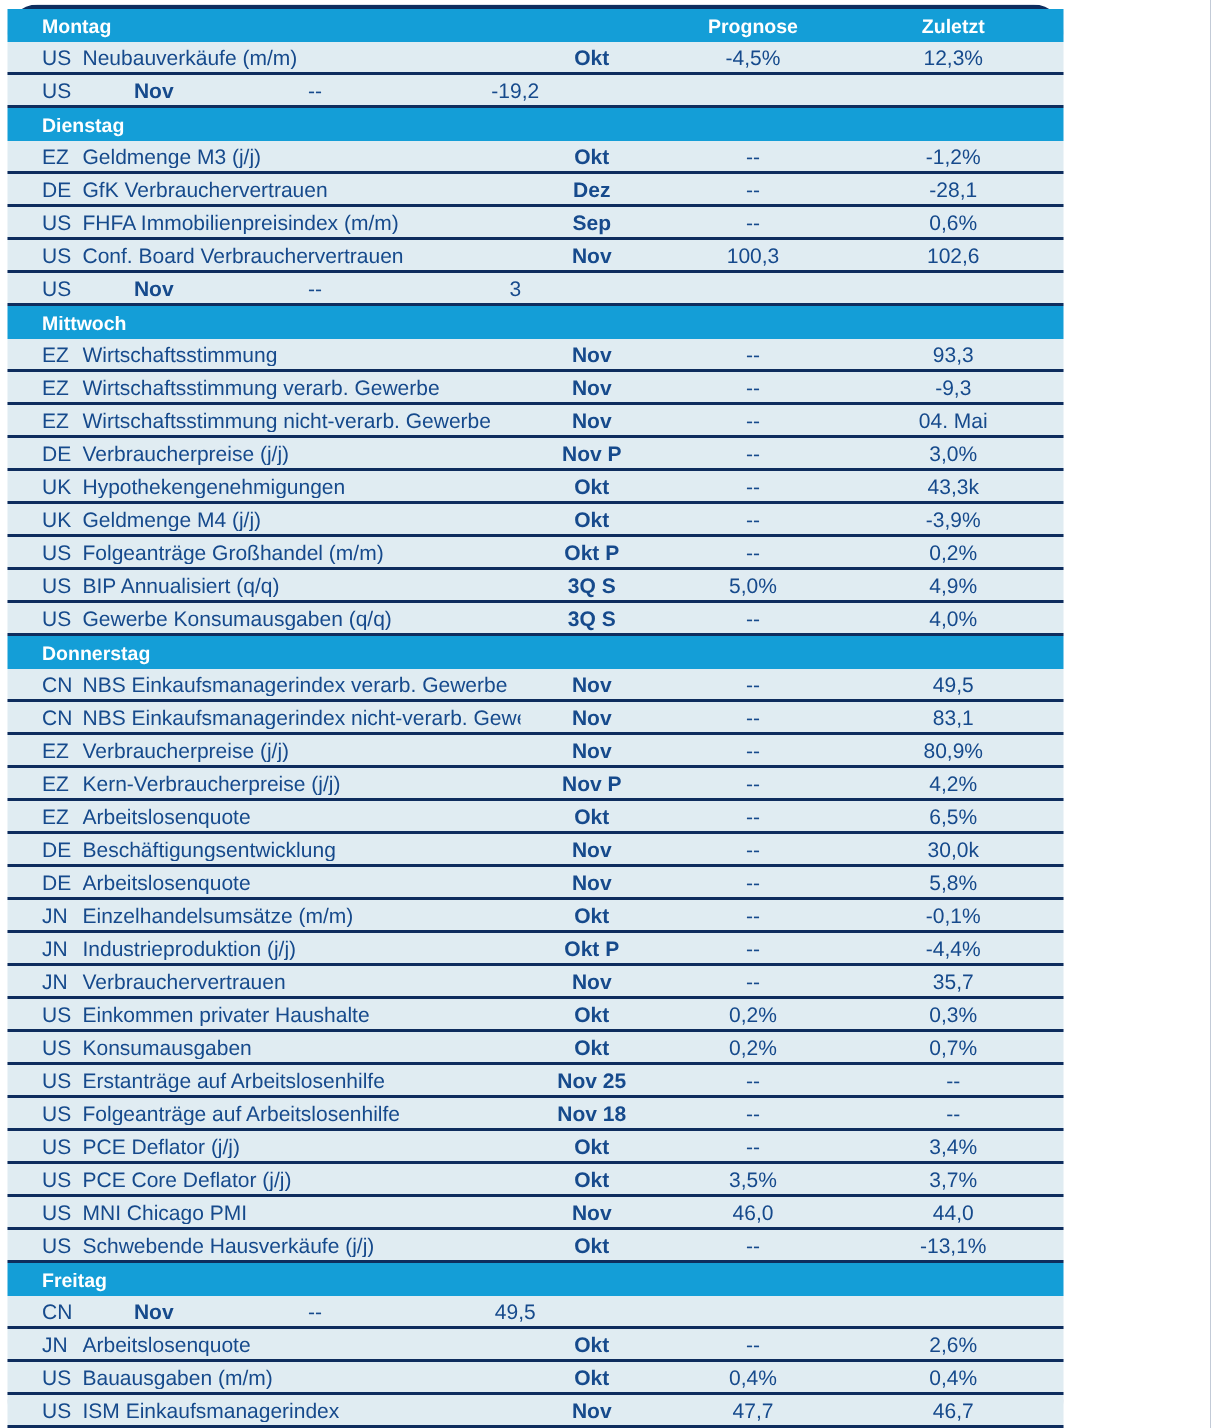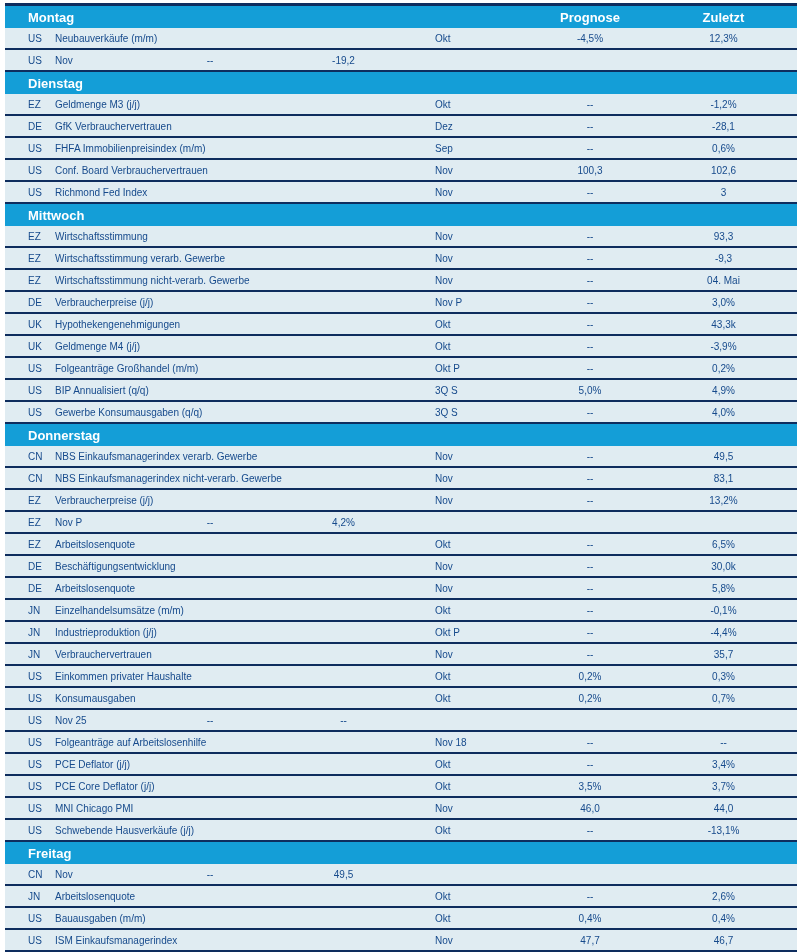--- a/index.html
+++ b/index.html
@@ -3,56 +3,58 @@
 <meta charset="utf-8">
 <style>
   * { margin: 0; padding: 0; box-sizing: border-box; }
   html, body {
     width: 807px;
     background: #ffffff;
     font-family: "Liberation Sans", "DejaVu Sans", sans-serif;
   }
   .calendar {
     margin: 3px 10px 15px 5px;
-    width: 792px;
+    width: 704px;
     border-top: 3px solid #0e2d5e;
     border-bottom: 1px solid #0e2d5e;
+    border-radius: 20px;
   }
   .day-header {
     height: 22px;
     background: #149ed7;
     display: flex;
     align-items: center;
     color: #ffffff;
     font-weight: bold;
     font-size: 13px;
   }
   .row {
     height: 22px;
     background: #e0ecf2;
     border-bottom: 2px solid #0e2d5e;
     display: flex;
     align-items: center;
     color: #164a8c;
-    font-size: 10px;
+    font-size: 14px;
   }
   .cell-country {
     width: 50px;
     padding-left: 23px;
     flex: 0 0 auto;
   }
   .cell-indicator {
     flex: 1 1 auto;
     overflow: hidden;
     white-space: nowrap;
   }
   .cell-period {
     width: 95px;
     flex: 0 0 auto;
-    text-align: left;
+    text-align: center;
+    font-weight: bold;
   }
   .cell-forecast {
     width: 120px;
     flex: 0 0 auto;
     text-align: center;
   }
   .cell-last {
     width: 147px;
     flex: 0 0 auto;
     text-align: center;
@@ -122,21 +124,20 @@
   <div class="row">
     <span class="cell-country">US</span>
     <span class="cell-indicator">Conf. Board Verbrauchervertrauen</span>
     <span class="cell-period">Nov</span>
     <span class="cell-forecast">100,3</span>
     <span class="cell-last">102,6</span>
   </div>
 
   <div class="row">
     <span class="cell-country">US</span>
-    <span class="cell-indicator">Richmond Fed Index</span>
     <span class="cell-period">Nov</span>
     <span class="cell-forecast">--</span>
     <span class="cell-last">3</span>
   </div>
 
   <div class="day-header">
     <span class="cell-country day-name">Mittwoch</span>
     <span class="day-spacer"></span>
     <span class="cell-period"></span>
     <span class="cell-forecast"></span>
@@ -237,25 +238,26 @@
     <span class="cell-period">Nov</span>
     <span class="cell-forecast">--</span>
     <span class="cell-last">83,1</span>
   </div>
 
   <div class="row">
     <span class="cell-country">EZ</span>
     <span class="cell-indicator">Verbraucherpreise (j/j)</span>
     <span class="cell-period">Nov</span>
     <span class="cell-forecast">--</span>
-    <span class="cell-last">13,2%</span>
-  </div>
-
-  <div class="row">
-    <span class="cell-country">EZ</span>
+    <span class="cell-last">80,9%</span>
+  </div>
+
+  <div class="row">
+    <span class="cell-country">EZ</span>
+    <span class="cell-indicator">Kern-Verbraucherpreise (j/j)</span>
     <span class="cell-period">Nov P</span>
     <span class="cell-forecast">--</span>
     <span class="cell-last">4,2%</span>
   </div>
 
   <div class="row">
     <span class="cell-country">EZ</span>
     <span class="cell-indicator">Arbeitslosenquote</span>
     <span class="cell-period">Okt</span>
     <span class="cell-forecast">--</span>
@@ -313,20 +315,21 @@
   <div class="row">
     <span class="cell-country">US</span>
     <span class="cell-indicator">Konsumausgaben</span>
     <span class="cell-period">Okt</span>
     <span class="cell-forecast">0,2%</span>
     <span class="cell-last">0,7%</span>
   </div>
 
   <div class="row">
     <span class="cell-country">US</span>
+    <span class="cell-indicator">Erstanträge auf Arbeitslosenhilfe</span>
     <span class="cell-period">Nov 25</span>
     <span class="cell-forecast">--</span>
     <span class="cell-last">--</span>
   </div>
 
   <div class="row">
     <span class="cell-country">US</span>
     <span class="cell-indicator">Folgeanträge auf Arbeitslosenhilfe</span>
     <span class="cell-period">Nov 18</span>
     <span class="cell-forecast">--</span>

